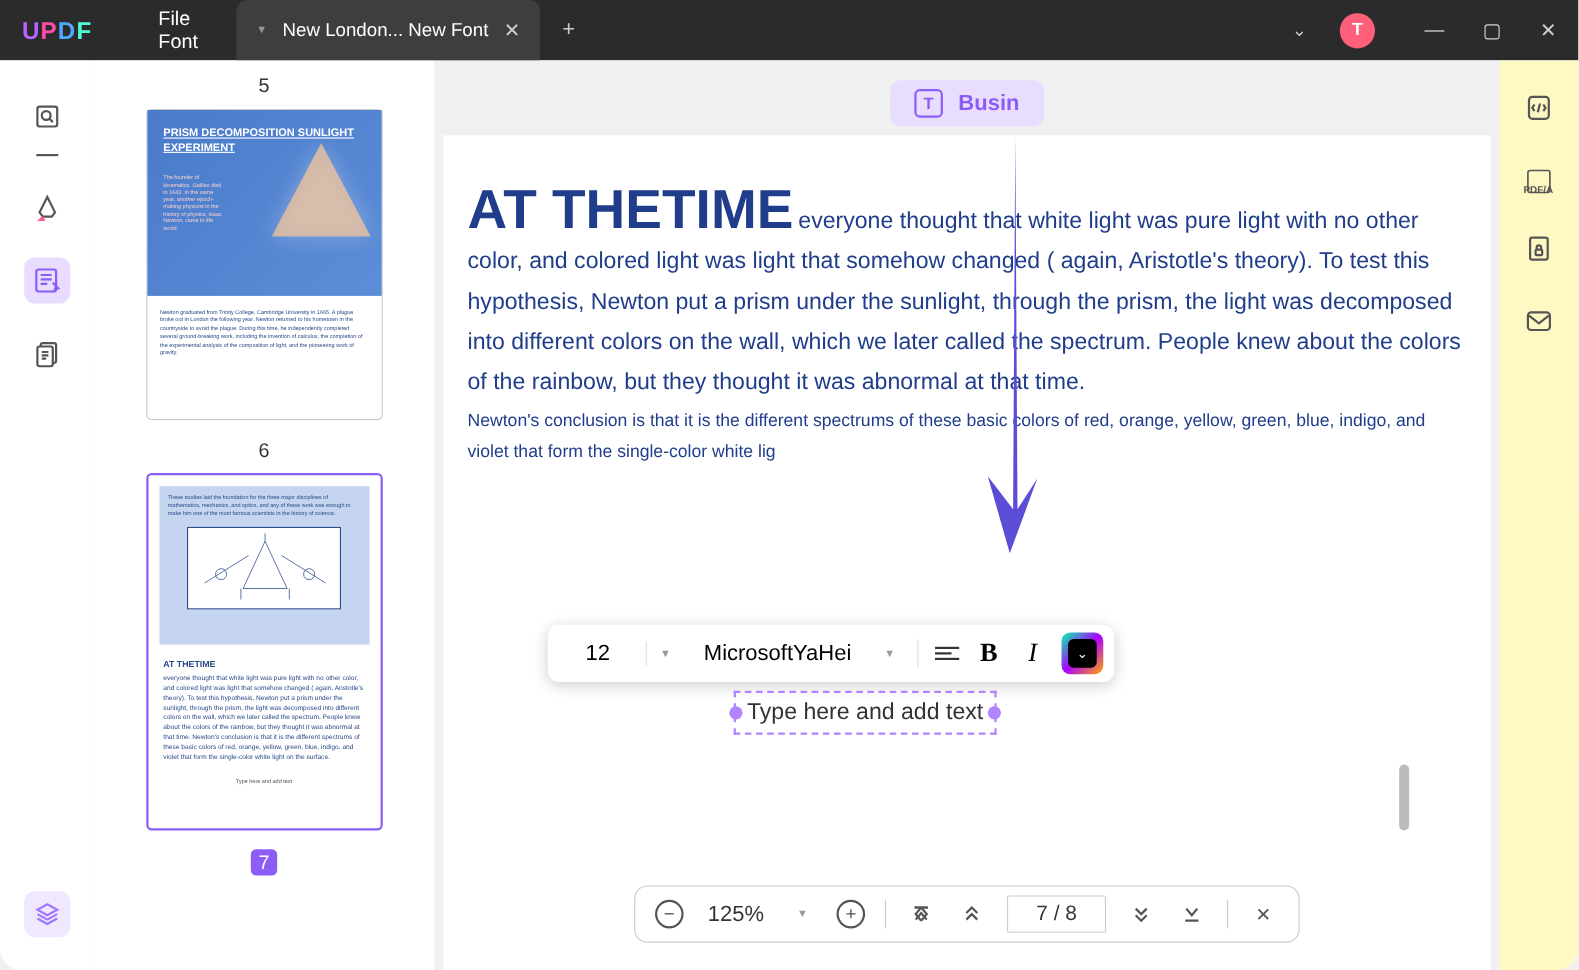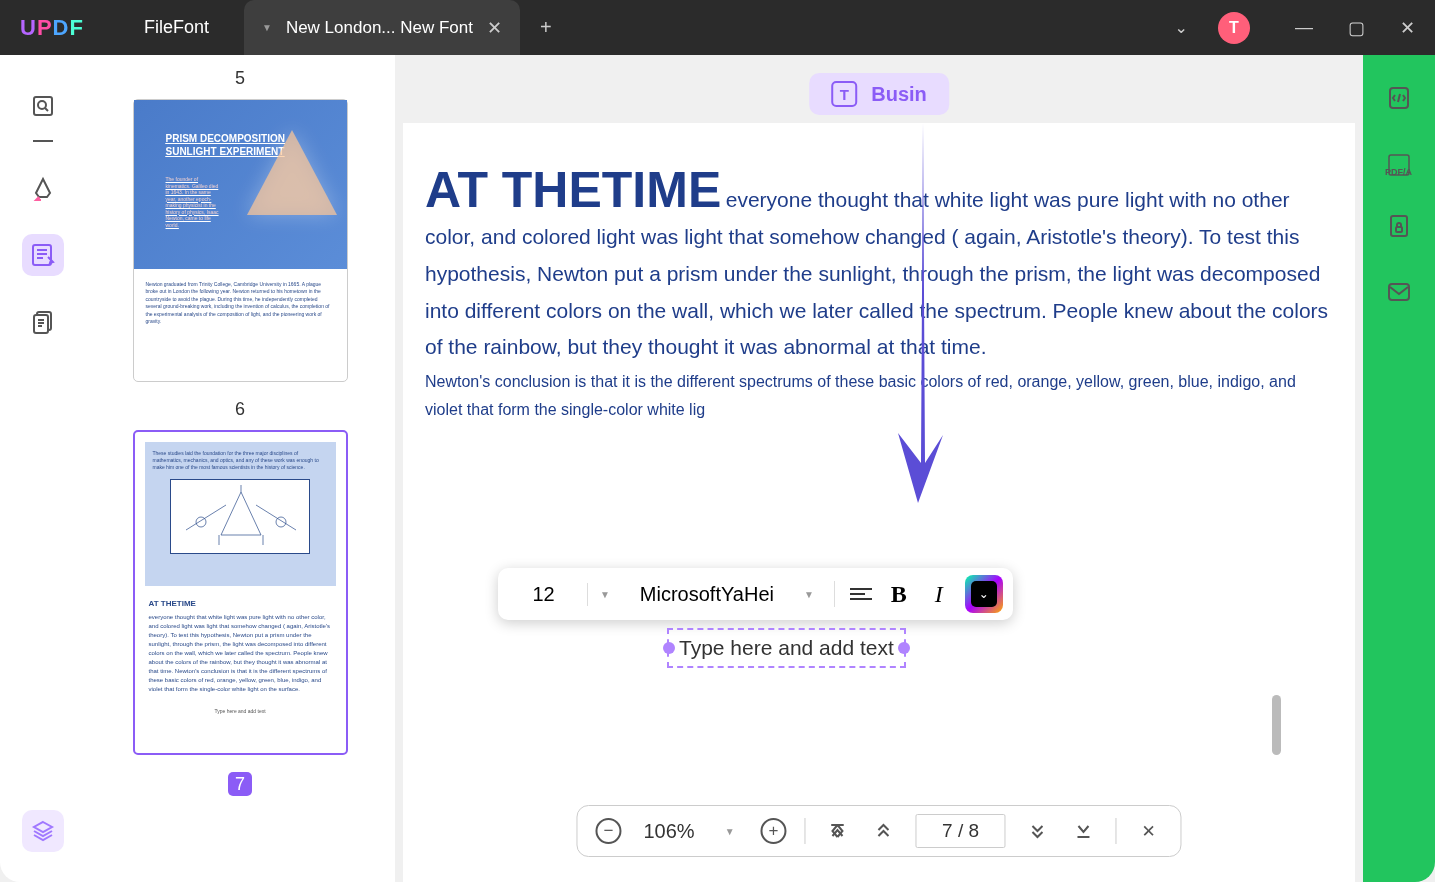--- a/index.html
+++ b/index.html
@@ -4,21 +4,21 @@
 <style>
 * { margin: 0; padding: 0; box-sizing: border-box; font-family: -apple-system, BlinkMacSystemFont, 'Segoe UI', sans-serif; }
 body { width: 1435px; height: 882px; background: #f5f5f5; overflow: hidden; }
 
 .titlebar { height: 55px; background: #2b2b2b; display: flex; align-items: center; padding: 0 20px; }
 .logo { font-size: 22px; font-weight: 900; letter-spacing: 1px; }
 .logo .u { color: #B565FF; }
 .logo .p { color: #FF4DA6; }
 .logo .d { color: #4DA6FF; }
 .logo .f { color: #4DFFD6; }
-.menu { display: flex; margin-left: 60px; }
+.menu { display: flex; margin-left: 60px; flex-direction: column; }
 .menu-item { color: #fff; font-size: 18px; cursor: pointer; }
 .tab { margin-left: 35px; background: #3e3e3e; height: 55px; display: flex; align-items: center; padding: 0 18px; border-radius: 10px 10px 0 0; gap: 14px; }
 .tab-caret { color: #999; font-size: 10px; }
 .tab-title { color: #fff; font-size: 17px; }
 .tab-close { color: #ccc; font-size: 18px; cursor: pointer; }
 .tab-add { color: #ccc; margin-left: 20px; font-size: 20px; cursor: pointer; }
 .spacer { flex: 1; }
 .titlebar-right { display: flex; align-items: center; gap: 30px; }
 .dropdown-caret { color: #ccc; font-size: 16px; }
 .avatar { width: 32px; height: 32px; border-radius: 50%; background: #ff5f7a; color: #fff; display: flex; align-items: center; justify-content: center; font-weight: 600; font-size: 16px; }
@@ -31,21 +31,21 @@
 .tool-btn.active { background: #e8dcff; color: #8b5cf6; }
 .tool-sep { width: 20px; height: 2px; background: #555; margin-top: -12px; }
 .layers-btn { margin-top: auto; margin-bottom: 30px; width: 42px; height: 42px; border-radius: 10px; display: flex; align-items: center; justify-content: center; cursor: pointer; background: #f0e8ff; color: #a078ff; font-size: 20px; }
 
 .thumbnail-panel { width: 310px; background: #fff; padding: 8px 0; overflow-y: auto; display: flex; flex-direction: column; align-items: center; }
 .page-num { font-size: 18px; color: #333; margin: 5px 0 10px; }
 .page-num.active { background: #8b5cf6; color: #fff; width: 24px; height: 24px; border-radius: 5px; display: flex; align-items: center; justify-content: center; }
 .thumb { width: 215px; background: #fff; border: 1px solid #ccc; border-radius: 5px; margin-bottom: 12px; }
 .thumb.active { border: 2px solid #8b5cf6; }
 .thumb5 { height: 283px; display: flex; flex-direction: column; }
-.thumb5-top { height: 60%; background: linear-gradient(135deg, #4a7bc9, #5b8dd8); padding: 32px; color: #fff; position: relative; text-decoration: underline; }
+.thumb5-top { height: 60%; background: linear-gradient(135deg, #4a7bc9, #5b8dd8); padding: 15px; color: #fff; position: relative; }
 .thumb5-title { font-size: 10px; font-weight: 800; line-height: 1.3; text-decoration: underline; }
 .thumb5-prism { position: absolute; right: 10px; top: 30px; width: 0; height: 0; border-left: 45px solid transparent; border-right: 45px solid transparent; border-bottom: 85px solid rgba(255,200,150,0.7); filter: drop-shadow(0 0 10px rgba(255,255,255,0.4)); }
 .thumb5-sub { font-size: 5px; margin-top: 18px; line-height: 1.3; color: #f0d0d0; max-width: 55px; }
 .thumb5-bottom { flex: 1; padding: 12px; }
 .thumb5-text { font-size: 5px; color: #2a4a8a; line-height: 1.5; }
 .thumb7 { height: 325px; display: flex; flex-direction: column; padding: 10px; }
 .thumb7-top { height: 48%; background: #c5d5f0; margin-bottom: 8px; padding: 8px; }
 .thumb7-toptext { font-size: 5px; color: #2a4a8a; line-height: 1.4; }
 .thumb7-diagram { margin: 8px auto 0; width: 140px; height: 75px; background: #fff; border: 1px solid #2a4a8a; position: relative; }
 .thumb7-body { font-size: 6px; color: #2a4a8a; line-height: 1.5; padding: 4px; }
@@ -82,21 +82,21 @@
 .text-input-handle.left { left: -6px; }
 .text-input-handle.right { right: -6px; }
 
 .bottom-bar { position: absolute; bottom: 25px; left: 50%; transform: translateX(-50%); background: #fff; border: 1px solid #ccc; border-radius: 12px; padding: 8px 18px; display: flex; align-items: center; gap: 18px; }
 .bb-btn { width: 28px; height: 28px; display: flex; align-items: center; justify-content: center; cursor: pointer; color: #555; font-size: 17px; }
 .bb-btn.circle { border: 2px solid #555; border-radius: 50%; width: 26px; height: 26px; }
 .zoom-text { font-size: 20px; color: #333; padding: 0 4px; }
 .bb-sep { width: 1px; height: 26px; background: #ccc; }
 .page-input { border: 1px solid #ccc; border-radius: 2px; padding: 5px 12px; font-size: 19px; color: #333; width: 90px; text-align: center; }
 
-.right-toolbar { width: 72px; background: #22c55e; border-radius: 0 0 20px 0; padding-top: 30px; display: flex; flex-direction: column; align-items: center; gap: 36px; }
+.right-toolbar { width: 72px; background: #fef9c3; border-radius: 0 0 20px 0; padding-top: 30px; display: flex; flex-direction: column; align-items: center; gap: 36px; }
 .rt-btn { font-size: 22px; color: #555; cursor: pointer; }
 .rt-text { font-size: 9px; color: #555; font-weight: 700; }
 
 .scroll-thumb { position: absolute; right: 82px; top: 640px; width: 9px; height: 60px; background: #bbb; border-radius: 5px; }
 </style>
 </head>
 <body>
 
 <div class="titlebar">
   <div class="logo"><span class="u">U</span><span class="p">P</span><span class="d">D</span><span class="f">F</span></div>
@@ -234,21 +234,21 @@
 
       <div class="text-input-box">
         <div class="text-input-handle left"></div>
         <span>Type here and add text</span>
         <div class="text-input-handle right"></div>
       </div>
     </div>
 
     <div class="bottom-bar">
       <div class="bb-btn circle">−</div>
-      <div class="zoom-text">106%</div>
+      <div class="zoom-text">125%</div>
       <span class="dd-caret">▼</span>
       <div class="bb-btn circle">+</div>
       <div class="bb-sep"></div>
       <div class="bb-btn">
           <svg width="18" height="18" viewBox="0 0 18 18" stroke="#555" stroke-width="2" fill="none">
             <path d="M3 3h12M9 15l-5-6 5-6M9 15l5-6-5-6" transform="rotate(0)"></path>
             <path d="M3 3h12"></path>
             <path d="M4 14l5-6 5 6"></path>
           </svg>
         </div>

